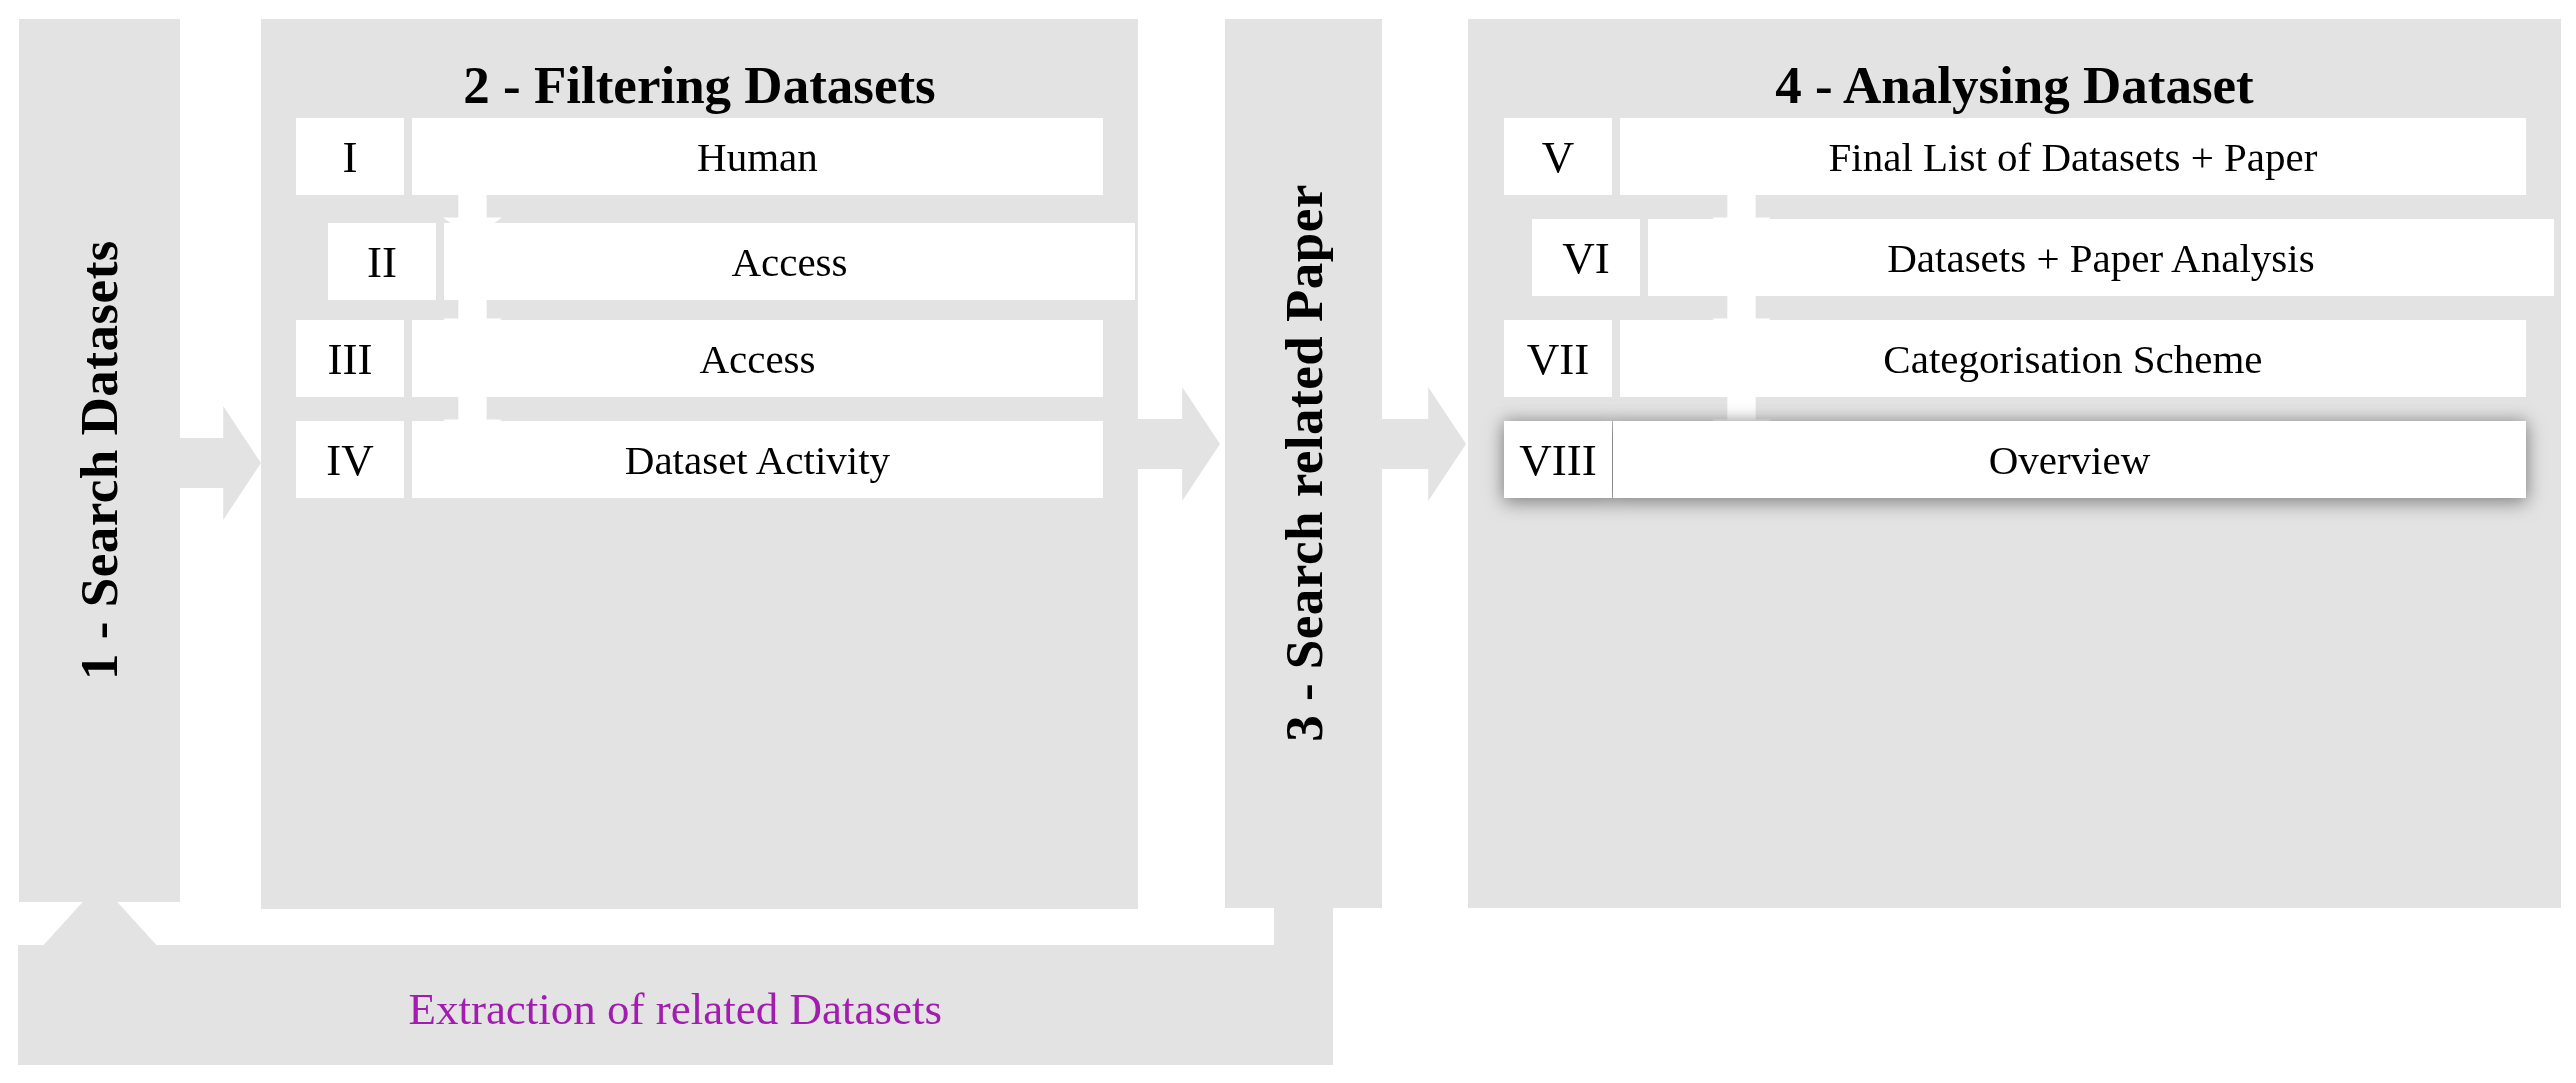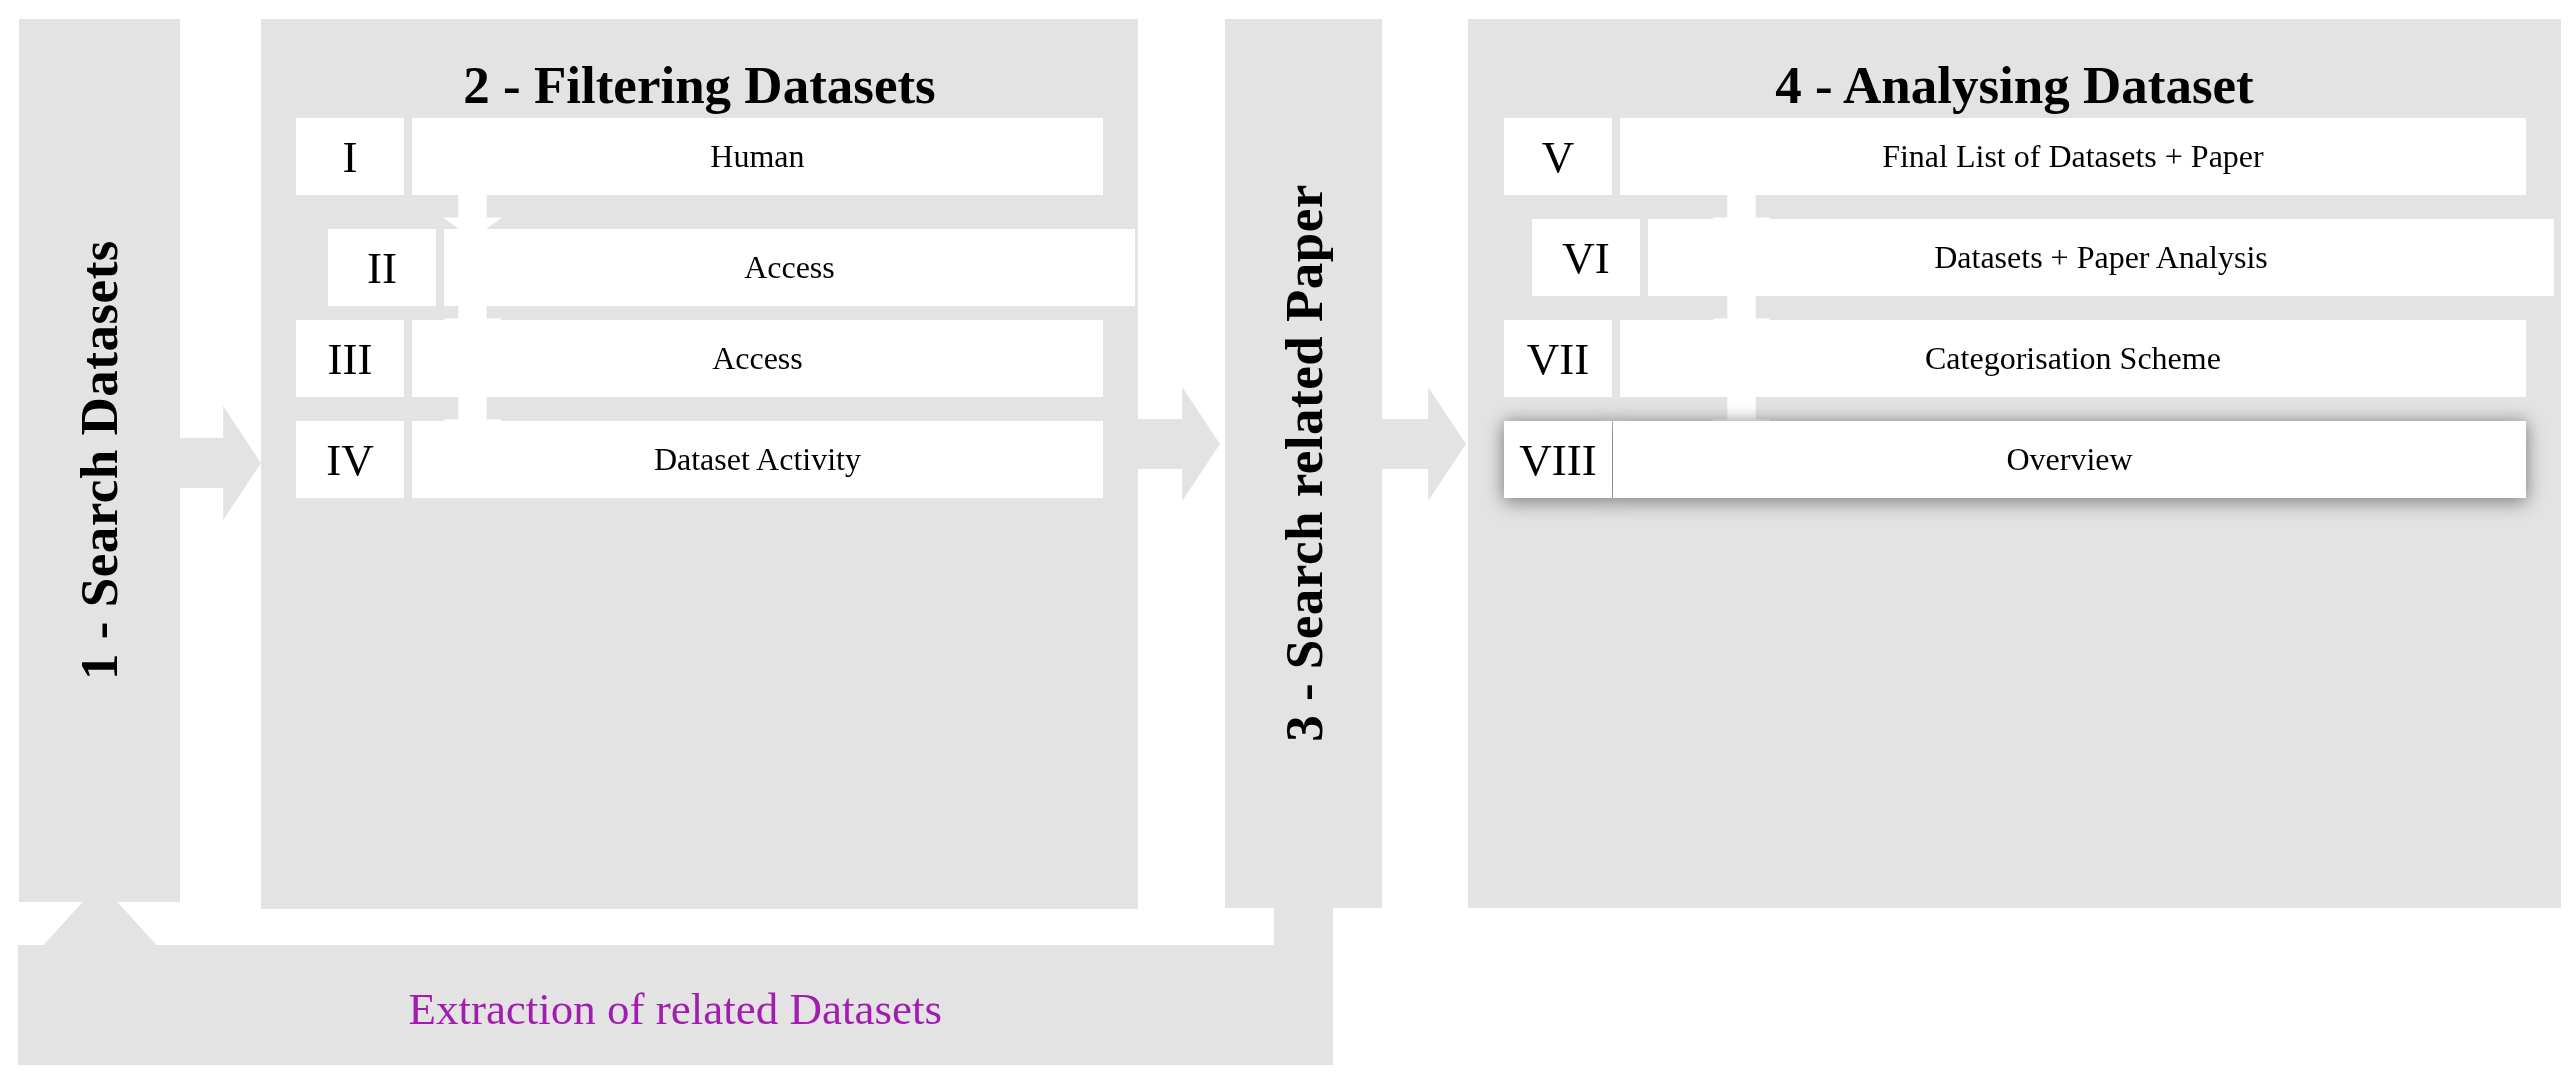--- a/index.html
+++ b/index.html
@@ -71,21 +71,21 @@
     justify-content: center;
     font-size: 45px;
     color: #000000;
     box-sizing: border-box;
   }
   .step-lbl {
     background: #ffffff;
     display: flex;
     align-items: center;
     justify-content: center;
-    font-size: 32px;
+    font-size: 41px;
     color: #000000;
     box-sizing: border-box;
     flex: 1;
   }
   .steprow.highlight {
     filter: drop-shadow(0 5.9px 8.8px rgba(90,90,90,0.55))
             drop-shadow(0 -2.9px 6.9px rgba(120,120,120,0.40));
   }
 
   
@@ -146,21 +146,21 @@
   <div class="panel" style="left:261px; top:18.6px; width:877px; height:890px;">
     <div class="ptitle" style="top:36px;">2 - Filtering Datasets</div>
   </div>
 
   <div class="steprow" style="left:296px; top:118px; width:807px;">
     <div class="step-num" style="width:108px; margin-right:7.9px;">I</div>
     <div class="step-lbl">Human</div>
   </div>
   <div class="downarrow" style="left:443px; top:194px;"></div>
 
-  <div class="steprow" style="left:296px; top:229px; width:807px;padding-left:32px;">
+  <div class="steprow" style="left:296px; top:223px; width:807px;padding-left:32px;">
     <div class="step-num" style="width:108px; margin-right:7.9px;">II</div>
     <div class="step-lbl">Access</div>
   </div>
   <div class="downarrow" style="left:443px; top:295px;"></div>
 
   <div class="steprow" style="left:296px; top:320px; width:807px;">
     <div class="step-num" style="width:108px; margin-right:7.9px;">III</div>
     <div class="step-lbl">Access</div>
   </div>
   <div class="downarrow" style="left:443px; top:396px;"></div>

